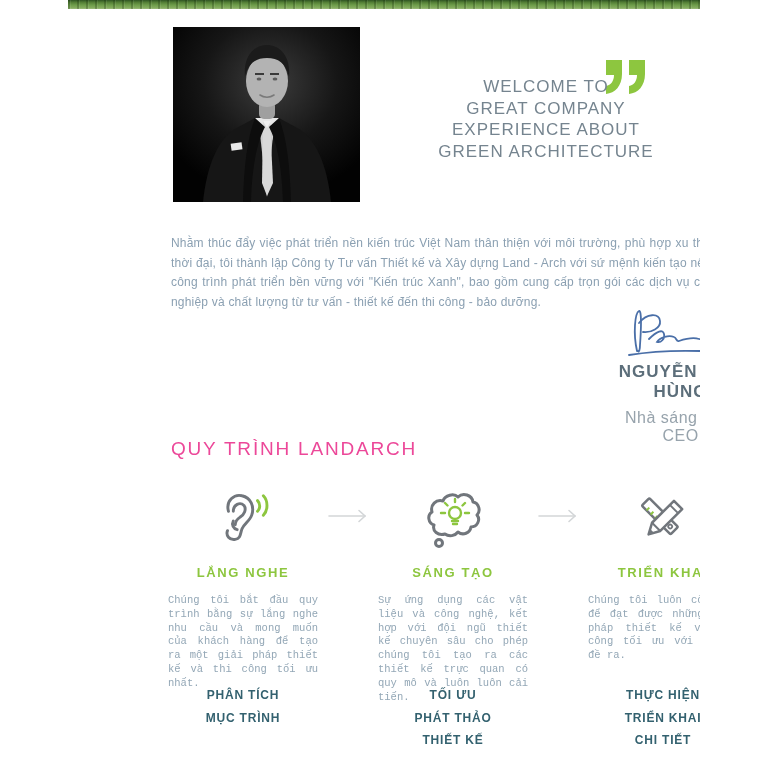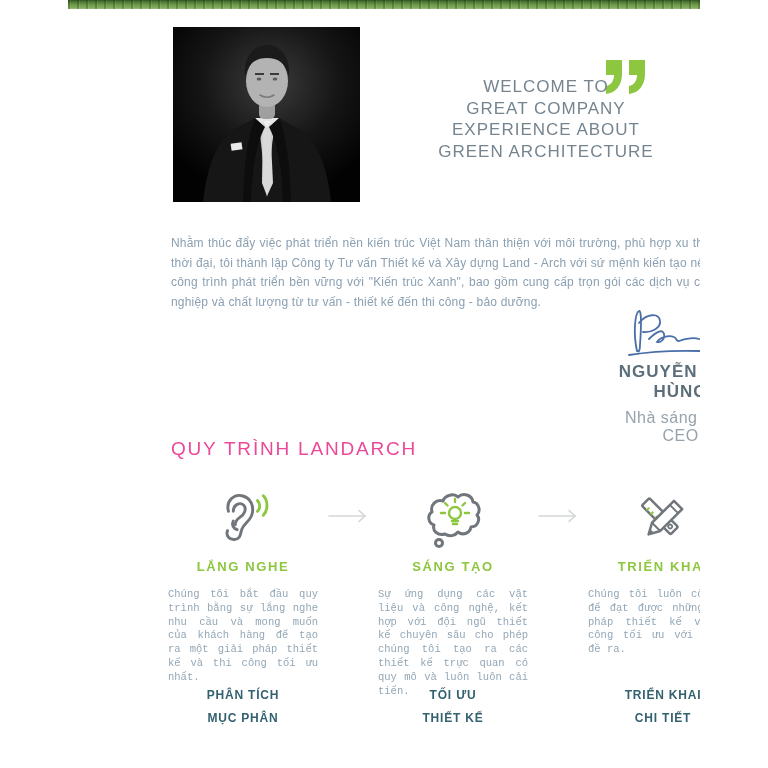--- a/index.html
+++ b/index.html
@@ -74,21 +74,21 @@
   }
 
   .process-row {
     position: absolute; left: 100px; top: 483px; width: 570px;
     display: flex;
   }
   .process-col { width: 150px; text-align: center; }
   .arrow-cell { width: 60px; display: flex; justify-content: center; align-items: flex-start; padding-top: 26px; }
   .icon-box { height: 74px; display: flex; align-items: center; justify-content: center; }
   .step-title {
-    margin-top: 2px;
+    margin-top: 8px;
     color: #8dc63f;
     font-size: 13px;
     font-weight: bold;
     letter-spacing: 1.6px;
   }
   .step-desc {
     margin-top: 14px;
     color: #93a7b6;
     font-size: 10.5px;
     line-height: 13.8px;
@@ -263,27 +263,29 @@
       </div>
       <div class="step-title">TRIỂN KHAI</div>
       <div class="step-desc">Chúng tôi luôn cố gắng để đạt được những giải pháp thiết kế và thi công tối ưu với gì đã đề ra.</div>
     </div>
 
   </div>
 
   <div class="keywords-row">
     <div class="keyword-col">
       <div class="keyword-item">PHÂN TÍCH</div>
-      <div class="keyword-item">MỤC PHÂN</div>
+      <div class="keyword-item">MỤC TRÌNH</div>
     </div>
     <div class="keyword-spacer"></div>
     <div class="keyword-col">
       <div class="keyword-item">TỐI ƯU</div>
+      <div class="keyword-item">PHÁT THẢO</div>
       <div class="keyword-item">THIẾT KẾ</div>
     </div>
     <div class="keyword-spacer"></div>
     <div class="keyword-col">
+      <div class="keyword-item">THỰC HIỆN</div>
       <div class="keyword-item">TRIỂN KHAI</div>
       <div class="keyword-item">CHI TIẾT</div>
     </div>
   </div>
 
 </div>
 
 </body></html>

